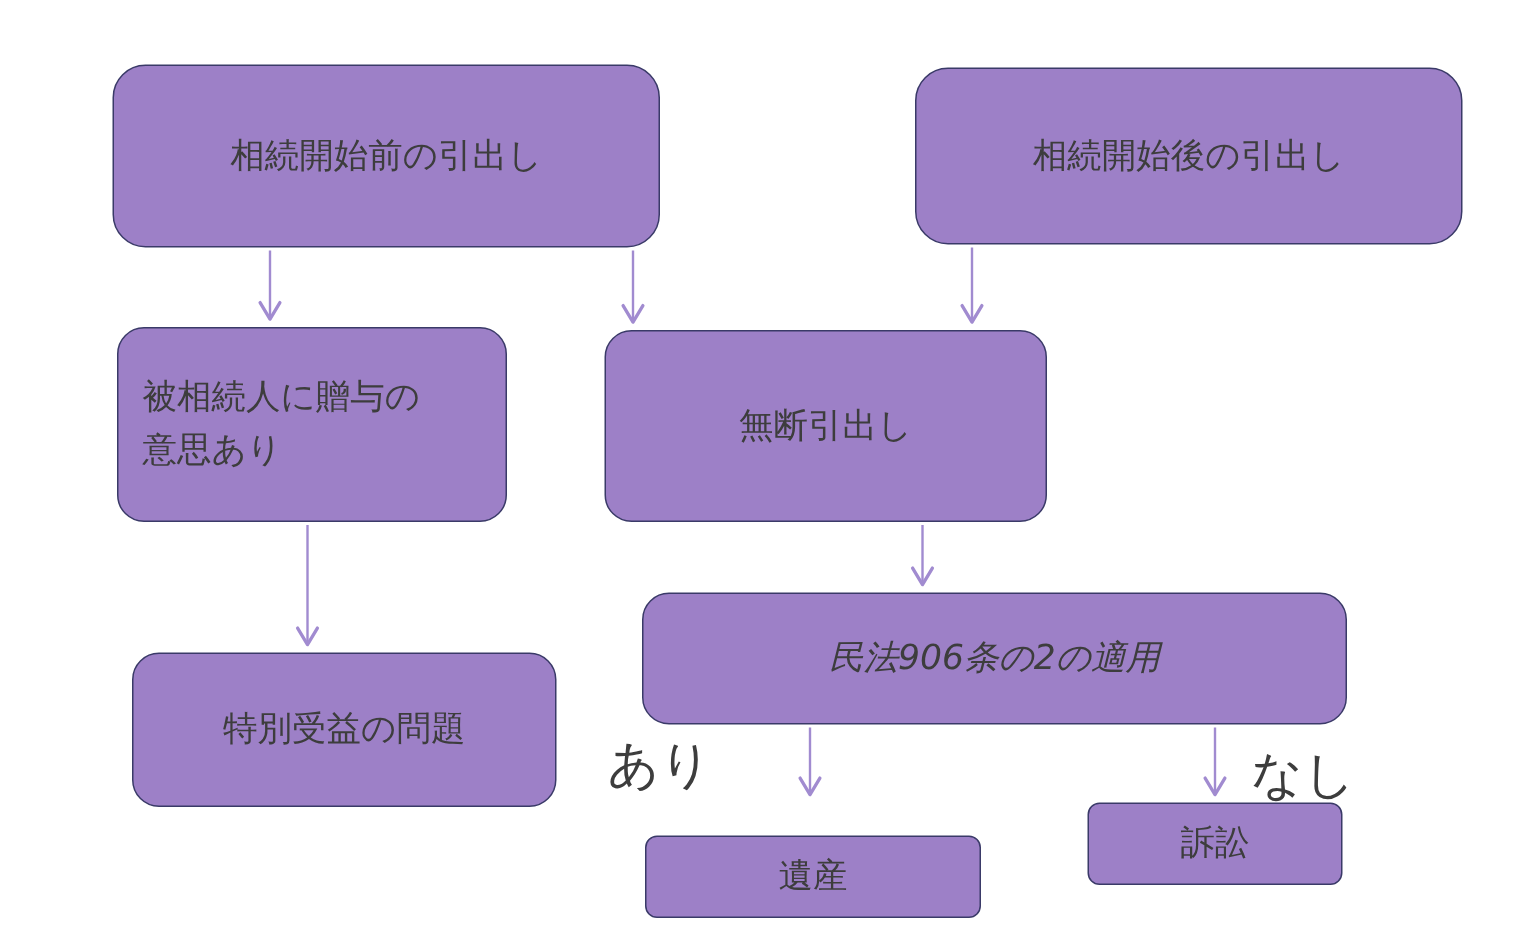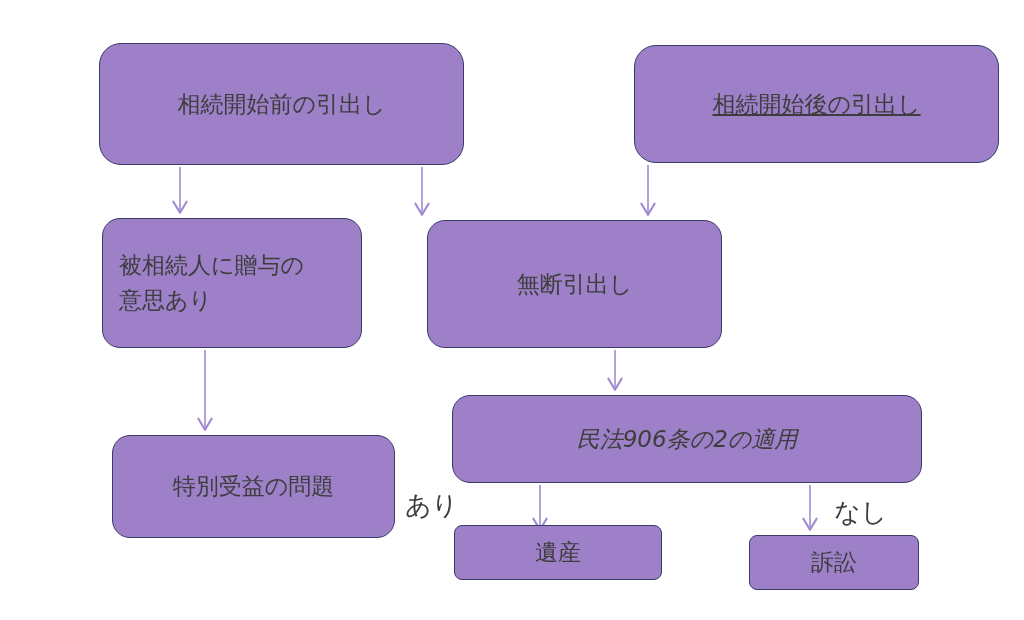--- a/index.html
+++ b/index.html
@@ -46,39 +46,38 @@
     border: 1.5px solid var(--box-border, #3a3a68);
     border-radius: 22px;
     display: flex;
     align-items: center;
     justify-content: center;
     color: var(--text-color, #3d3d3d);
     font-size: 23px;
     box-sizing: border-box;
     text-align: center;
     line-height: 1.5;
-    margin-left: 24px;
   }
   .node.small {
     border-radius: 8px;
   }
   .node.mid {
     border-radius: 18px;
   }
   .node.left-text {
     justify-content: flex-start;
     text-align: left;
     padding: 0 16px;
     white-space: pre-line;
     line-height: 35px;
   }
   .edge-label {
     position: absolute;
     color: var(--text-color, #3d3d3d);
-    font-size: 26px;
+    font-size: 34px;
     line-height: 1.2;
   }
 </style>
 </head>
 <body>
 
 <div class="canvas">
 
   <svg class="arrows" viewBox="0 0 1024 620" xmlns="http://www.w3.org/2000/svg">
     <defs>
@@ -92,42 +91,42 @@
     <line x1="205" y1="350" x2="205" y2="429" marker-end="url(#arrowhead)"></line>
     <line x1="615" y1="350" x2="615" y2="389" marker-end="url(#arrowhead)"></line>
     <line x1="540" y1="485" x2="540" y2="529" marker-end="url(#arrowhead)"></line>
     <line x1="810" y1="485" x2="810" y2="529" marker-end="url(#arrowhead)"></line>
   </svg>
 
   <div class="node" style="left:75px; top:43px; width:365px; height:122px;">
     <span>相続開始前の引出し</span>
   </div>
 
-  <div class="node" style="left:610px; top:45px; width:365px; height:118px;text-decoration:underline;">
+  <div class="node" style="left:610px; top:45px; width:365px; height:118px;">
     <span>相続開始後の引出し</span>
   </div>
 
   <div class="node mid left-text" style="left:78px; top:218px; width:260px; height:130px;">
     <span>被相続人に贈与の
 意思あり</span>
   </div>
 
   <div class="node mid" style="left:403px; top:220px; width:295px; height:128px;">
     <span>無断引出し</span>
   </div>
 
   <div class="node mid" style="left:428px; top:395px; width:470px; height:88px;font-style:italic;">
     <span>民法906条の2の適用</span>
   </div>
 
   <div class="node mid" style="left:88px; top:435px; width:283px; height:103px;">
     <span>特別受益の問題</span>
   </div>
 
-  <div class="node small" style="left:430px; top:525px; width:208px; height:55px;">
+  <div class="node small" style="left:430px; top:557px; width:224px; height:55px;">
     <span>遺産</span>
   </div>
 
   <div class="node small" style="left:725px; top:535px; width:170px; height:55px;">
     <span>訴訟</span>
   </div>
 
   <div class="edge-label" style="left:405px; top:490px;">あり</div>
 
   <div class="edge-label" style="left:834px; top:497px;">なし</div>

